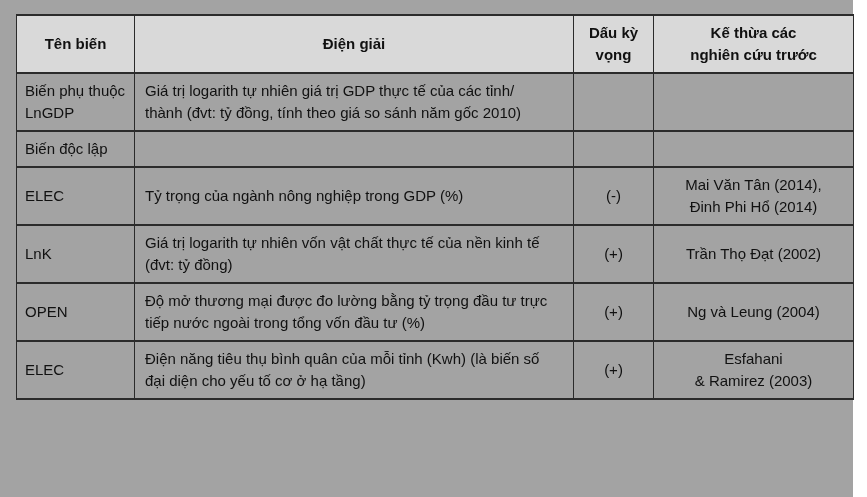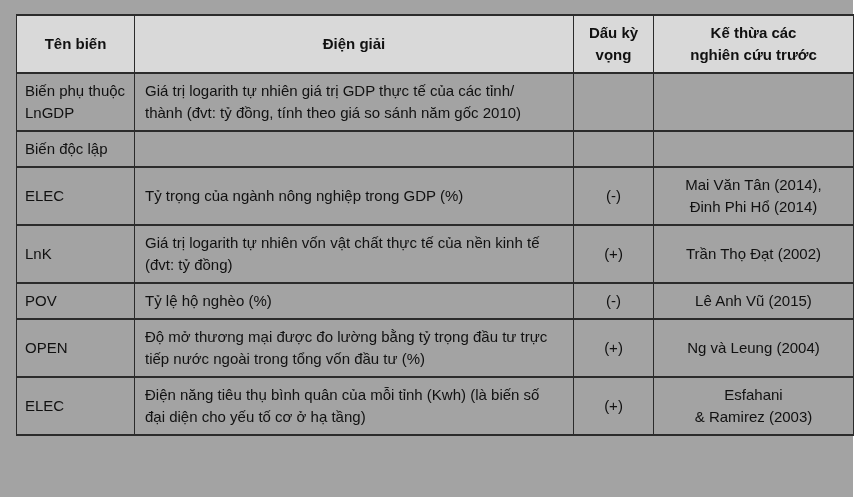--- a/index.html
+++ b/index.html
@@ -107,26 +107,20 @@
 
   <tr class="row-tall">
     <td class="col-name">LnK</td>
     <td class="col-desc">Giá trị logarith tự nhiên vốn vật chất thực tế của nền kinh tế
 (đvt: tỷ đồng)</td>
     <td class="col-sign">(+)</td>
     <td class="col-source">Trần Thọ Đạt (2002)</td>
   </tr>
 
 
-  <tr class="row-short">
-    <td class="col-name">POV</td>
-    <td class="col-desc">Tỷ lệ hộ nghèo (%)</td>
-    <td class="col-sign">(-)</td>
-    <td class="col-source">Lê Anh Vũ (2015)</td>
-  </tr>
 
   <tr class="row-tall">
     <td class="col-name">OPEN</td>
     <td class="col-desc">Độ mở thương mại được đo lường bằng tỷ trọng đầu tư trực
 tiếp nước ngoài trong tổng vốn đầu tư (%)</td>
     <td class="col-sign">(+)</td>
     <td class="col-source">Ng và Leung (2004)</td>
   </tr>
 
   <tr class="row-tall">

